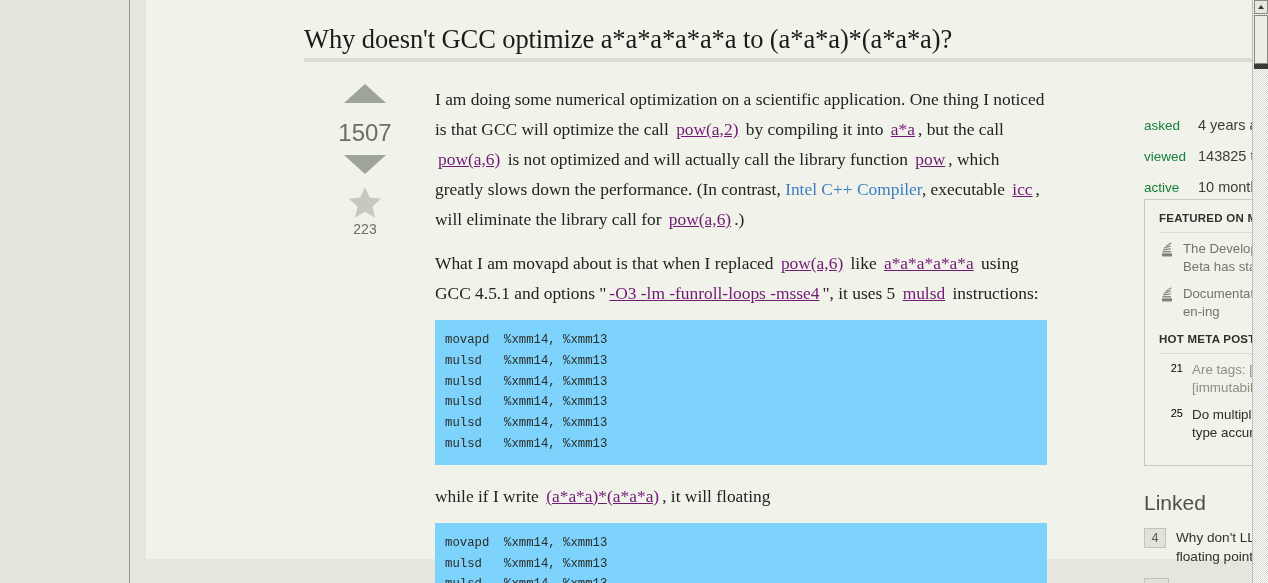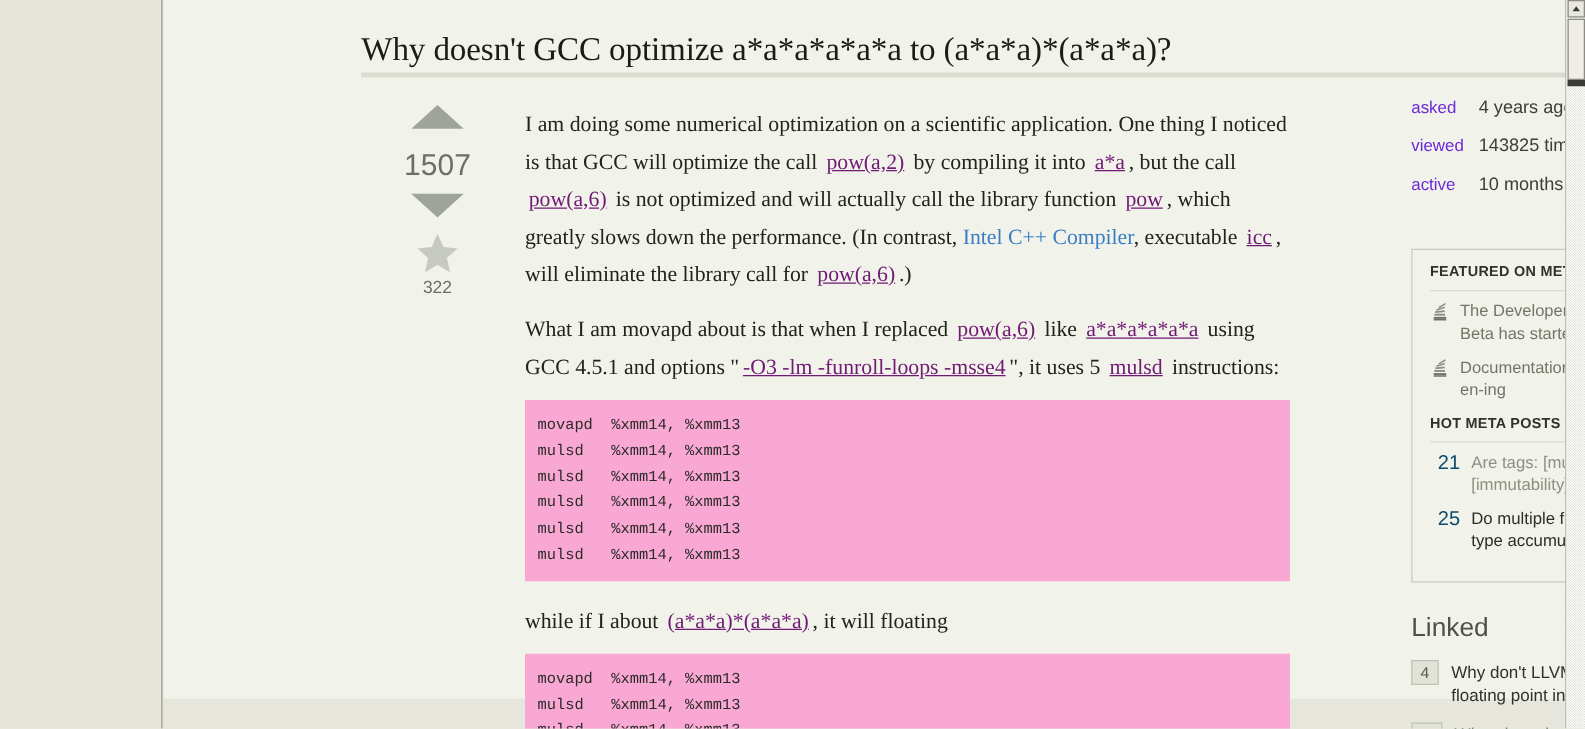--- a/index.html
+++ b/index.html
@@ -28,21 +28,21 @@
     width: 130px;
     height: 583px;
     background: #e5e5dc;
     border-right: 1px solid #9a9a92;
     box-sizing: border-box;
   }
 
   
   .content-area {
     position: absolute;
-    left: 131px; top: 0;
+    left: 146px; top: 0;
     width: 1121px;
     height: 559px;
     background: #f1f2e9;
   }
 
   
   .scrollbar {
     position: absolute;
     right: 0; top: 0;
     width: 16px;
@@ -177,21 +177,21 @@
     padding: 0 3px;
     white-space: nowrap;
     text-decoration: underline;
   }
   a.body-link {
     color: #3b7dc4;
     text-decoration: none;
   }
 
   pre.codeblock {
-    background: #f9a8d4;
+    background: #7dd3fc;
     margin: 0 0 16px 0;
     padding: 10px 0 10px 10px;
     font-family: "Liberation Mono", monospace;
     font-size: 12.3px;
     line-height: 20.8px;
     color: #2b2b28;
     white-space: pre;
     overflow: hidden;
   }
 
@@ -208,22 +208,23 @@
   }
   .stat-row {
     display: flex;
     align-items: baseline;
     height: 31px;
   }
   .stat-label {
     width: 44px;
     font-family: "Liberation Sans", sans-serif;
     font-size: 13.5px;
-    color: #6d28d9;
+    color: #15803d;
     text-align: left;
+    margin-top: 40px;
   }
   .stat-value {
     font-family: "Liberation Sans", sans-serif;
     font-size: 14.5px;
     color: #3a3f38;
     padding-left: 10px;
   }
 
   .meta-box {
     margin-top: 28px;
@@ -267,22 +268,22 @@
   .hot-item {
     display: flex;
     align-items: flex-start;
     margin: 0 0 9px 0;
   }
   .hot-score {
     width: 24px;
     min-width: 24px;
     text-align: right;
     font-family: "Liberation Sans", sans-serif;
-    font-size: 16px;
-    color: #0c4a6e;
+    font-size: 11px;
+    color: #000000;
     padding-top: 1px;
   }
   .hot-text {
     font-family: "Liberation Sans", sans-serif;
     font-size: 13.4px;
     line-height: 18px;
     padding-left: 9px;
   }
   .hot-text.muted { color: #8b9183; }
   .hot-text.strong { color: #2b2e28; }
@@ -334,37 +335,37 @@
     <div class="q-title">Why doesn't GCC optimize a*a*a*a*a*a to (a*a*a)*(a*a*a)?</div>
     <div class="title-rule"></div>
 
     <div class="votecell">
       <div class="vote-arrow-up"></div>
       <div class="vote-count">1507</div>
       <div class="vote-arrow-down"></div>
       <svg class="fav-star" viewBox="0 0 34 33">
         <polygon points="17,1 21.7,11.6 33,12.7 24.5,20.4 27,31.7 17,25.8 7,31.7 9.5,20.4 1,12.7 12.3,11.6" fill="#c5c9bf"></polygon>
       </svg>
-      <div class="fav-count">322</div>
+      <div class="fav-count">223</div>
     </div>
 
     <div class="post-body">
 
       <p><span>I am doing some numerical optimization on a scientific application. One thing I noticed is that GCC will optimize the call </span><code class="inline">pow(a,2)</code><span> by compiling it into </span><code class="inline">a*a</code><span>, but the call </span><code class="inline">pow(a,6)</code><span> is not optimized and will actually call the library function </span><code class="inline">pow</code><span>, which greatly slows down the performance. (In contrast, </span><a class="body-link" href="#">Intel C++ Compiler</a><span>, executable </span><code class="inline">icc</code><span>, will eliminate the library call for </span><code class="inline">pow(a,6)</code><span>.)</span></p>
 
       <p class="tight"><span>What I am movapd about is that when I replaced </span><code class="inline">pow(a,6)</code><span> like </span><code class="inline">a*a*a*a*a*a</code><span> using GCC 4.5.1 and options "</span><code class="inline">-O3 -lm -funroll-loops -msse4</code><span>", it uses 5 </span><code class="inline">mulsd</code><span> instructions:</span></p>
 
       <pre class="codeblock">movapd  %xmm14, %xmm13
 mulsd   %xmm14, %xmm13
 mulsd   %xmm14, %xmm13
 mulsd   %xmm14, %xmm13
 mulsd   %xmm14, %xmm13
 mulsd   %xmm14, %xmm13</pre>
 
-      <p class="tight"><span>while if I about </span><code class="inline">(a*a*a)*(a*a*a)</code><span>, it will floating</span></p>
+      <p class="tight"><span>while if I write </span><code class="inline">(a*a*a)*(a*a*a)</code><span>, it will floating</span></p>
 
       <pre class="codeblock">movapd  %xmm14, %xmm13
 mulsd   %xmm14, %xmm13
 mulsd   %xmm14, %xmm13
 mulsd   %xmm13, %xmm13</pre>
 
     </div>
 
     <div class="sidebar">
 

